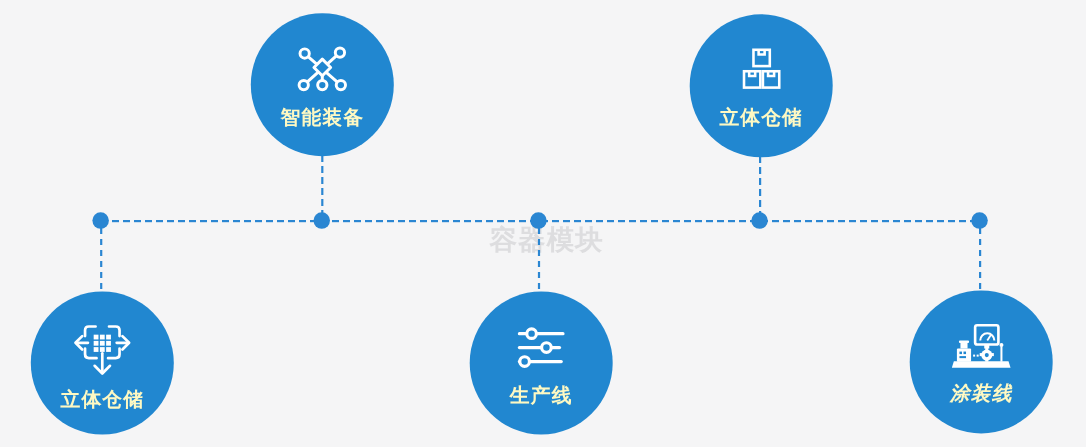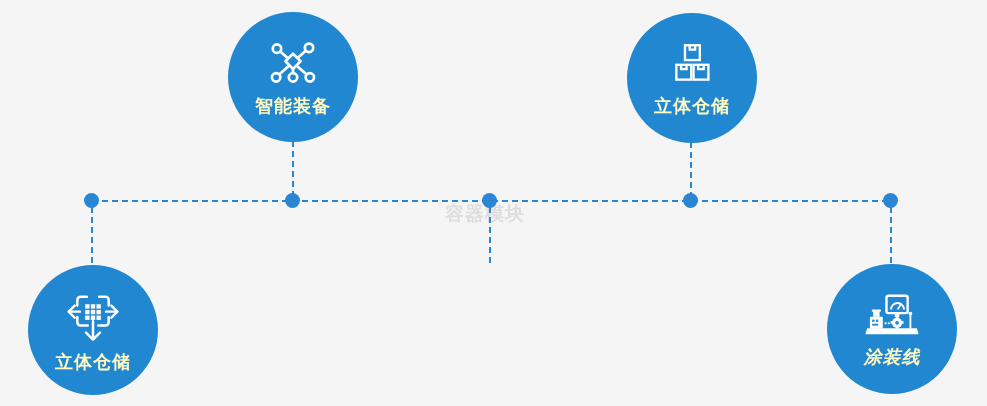--- a/index.html
+++ b/index.html
@@ -1,21 +1,21 @@
 <!DOCTYPE html>
 <html><head>
 <meta charset="utf-8">
 <style>
   * { margin:0; padding:0; box-sizing:border-box; }
   html,body { background:#f5f5f6; font-family:"Liberation Sans", sans-serif; }
   .canvas { position:relative; width:987px; height:406px; background:#f5f5f6; overflow:hidden; }
 
   .watermark {
     position:absolute; left:445px; top:201px; z-index:1;
-    font-size:19px; font-weight:700; color:#dddddf; letter-spacing:1px;
+    font-size:25px; font-weight:700; color:#dddddf; letter-spacing:1px;
     user-select:none;
   }
 
   .hline {
     position:absolute; left:92px; top:200px; width:800px; height:2px; z-index:2;
     background:repeating-linear-gradient(90deg,#2a86d2 0 6px,transparent 6px 10px);
   }
   .vline {
     position:absolute; width:2px; z-index:2;
     background:repeating-linear-gradient(180deg,#2a86d2 0 6px,transparent 6px 10px);
@@ -132,20 +132,35 @@
             <rect x="36" y="24" width="5" height="5"></rect>
           <rect x="23" y="30.5" width="5" height="5"></rect>
             <rect x="29.5" y="30.5" width="5" height="5"></rect>
             <rect x="36" y="30.5" width="5" height="5"></rect>
         </g>
       </svg>
     </span>
     <span class="label">立体仓储</span>
   </div>
 
+  <div class="node n4">
+    <span class="icon">
+      <svg width="52" height="46" viewBox="0 0 64 58">
+        <g stroke="#ffffff" stroke-width="3.6" fill="none" stroke-linecap="round">
+          <line x1="7" y1="13" x2="57" y2="13"></line>
+          <circle cx="21" cy="13" r="5.5" fill="#2187d0"></circle>
+          <line x1="7" y1="29" x2="53" y2="29"></line>
+          <circle cx="38" cy="29" r="5.5" fill="#2187d0"></circle>
+          <line x1="7" y1="45" x2="55" y2="45"></line>
+          <circle cx="13" cy="45" r="5.5" fill="#2187d0"></circle>
+        </g>
+      </svg>
+    </span>
+    <span class="label">生产线</span>
+  </div>
 
   <div class="node n5">
     <span class="icon">
       <svg width="60" height="46" viewBox="0 0 64 50">
         <g fill="#ffffff">
           <rect x="26" y="4" width="23" height="19" rx="2" fill="none" stroke="#ffffff" stroke-width="2.6"></rect>
           <path d="M31,19 A7,7 0 0 1 45,19" fill="none" stroke="#ffffff" stroke-width="2"></path>
           <line x1="38" y1="19" x2="42" y2="13" stroke="#ffffff" stroke-width="1.8"></line>
           <rect x="35" y="23" width="5" height="4"></rect>
           <rect x="36" y="26" width="3" height="14"></rect>

